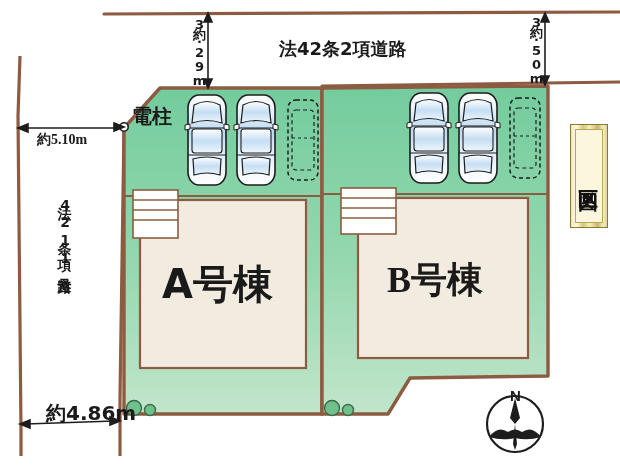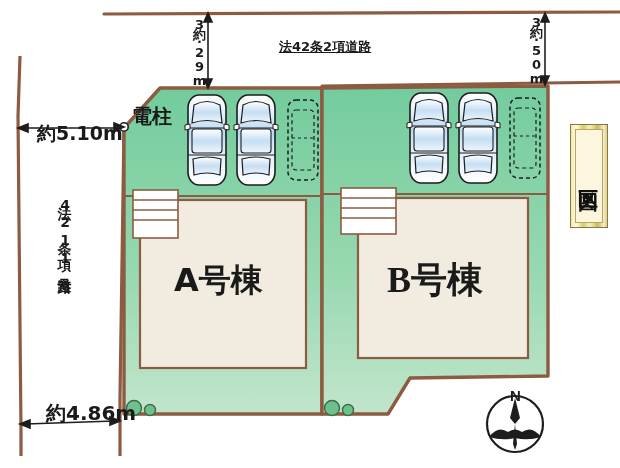--- a/index.html
+++ b/index.html
@@ -239,35 +239,35 @@
     </g>
 
     <g>
       <circle cx="515" cy="424" r="28" fill="none" stroke="#1d1d1d" stroke-width="2.2"></circle>
       <path d="M 515,398 L 510,418 L 515,424 L 520,418 Z" fill="#1d1d1d"></path>
       <path d="M 515,424 L 513,444 L 515,450 L 517,444 Z" fill="#1d1d1d"></path>
       <path d="M 489,437 Q 498,425 508,432 Q 515,427 522,432 Q 532,425 541,437 Q 528,441 515,438 Q 502,441 489,437 Z" fill="#1d1d1d"></path>
     </g>
   </svg>
 
-  <div class="txt label-ja" style="left:279px; top:40px; font-size:13px;text-decoration:underline;">法42条2項道路</div>
+  <div class="txt label-ja" style="left:279px; top:40px; font-size:18px;">法42条2項道路</div>
 
   <div class="txt label-ja vert" style="left:193px; top:18px; font-size:13px; letter-spacing:-1px;">約3.29m</div>
 
   <div class="txt label-ja vert" style="left:530px; top:16px; font-size:13px; letter-spacing:-1px;">約3.50m</div>
 
-  <div class="txt label-ja" style="left:37px; top:124px; font-size:19px;">約5.10m</div>
+  <div class="txt label-ja" style="left:37px; top:133px; font-size:14px;font-family:Liberation Serif, serif;">約5.10m</div>
 
   <div class="txt label-ja" style="left:46px; top:403px; font-size:20px;">約4.86m</div>
 
   <div class="txt label-ja vert" style="left:58px; top:196px; font-size:14px; letter-spacing:1px;">法42条1項1号道路</div>
 
   <div class="txt label-ja" style="left:132px; top:106px; font-size:20px;">電柱</div>
 
-  <div class="txt label-ja" style="left:174px; top:264px; font-size:32px;">A号棟</div>
+  <div class="txt label-ja" style="left:162px; top:264px; font-size:40px;">A号棟</div>
 
   <div class="txt label-ja" style="left:387px; top:262px; font-size:36px;font-family:Liberation Serif, serif;">B号棟</div>
 
   <div class="txt" style="left:510px; top:388px; font-size:15px;">N</div>
 
   <div id="plaque">
     <div class="inner">
       <span>区画図</span>
     </div>
   </div>

